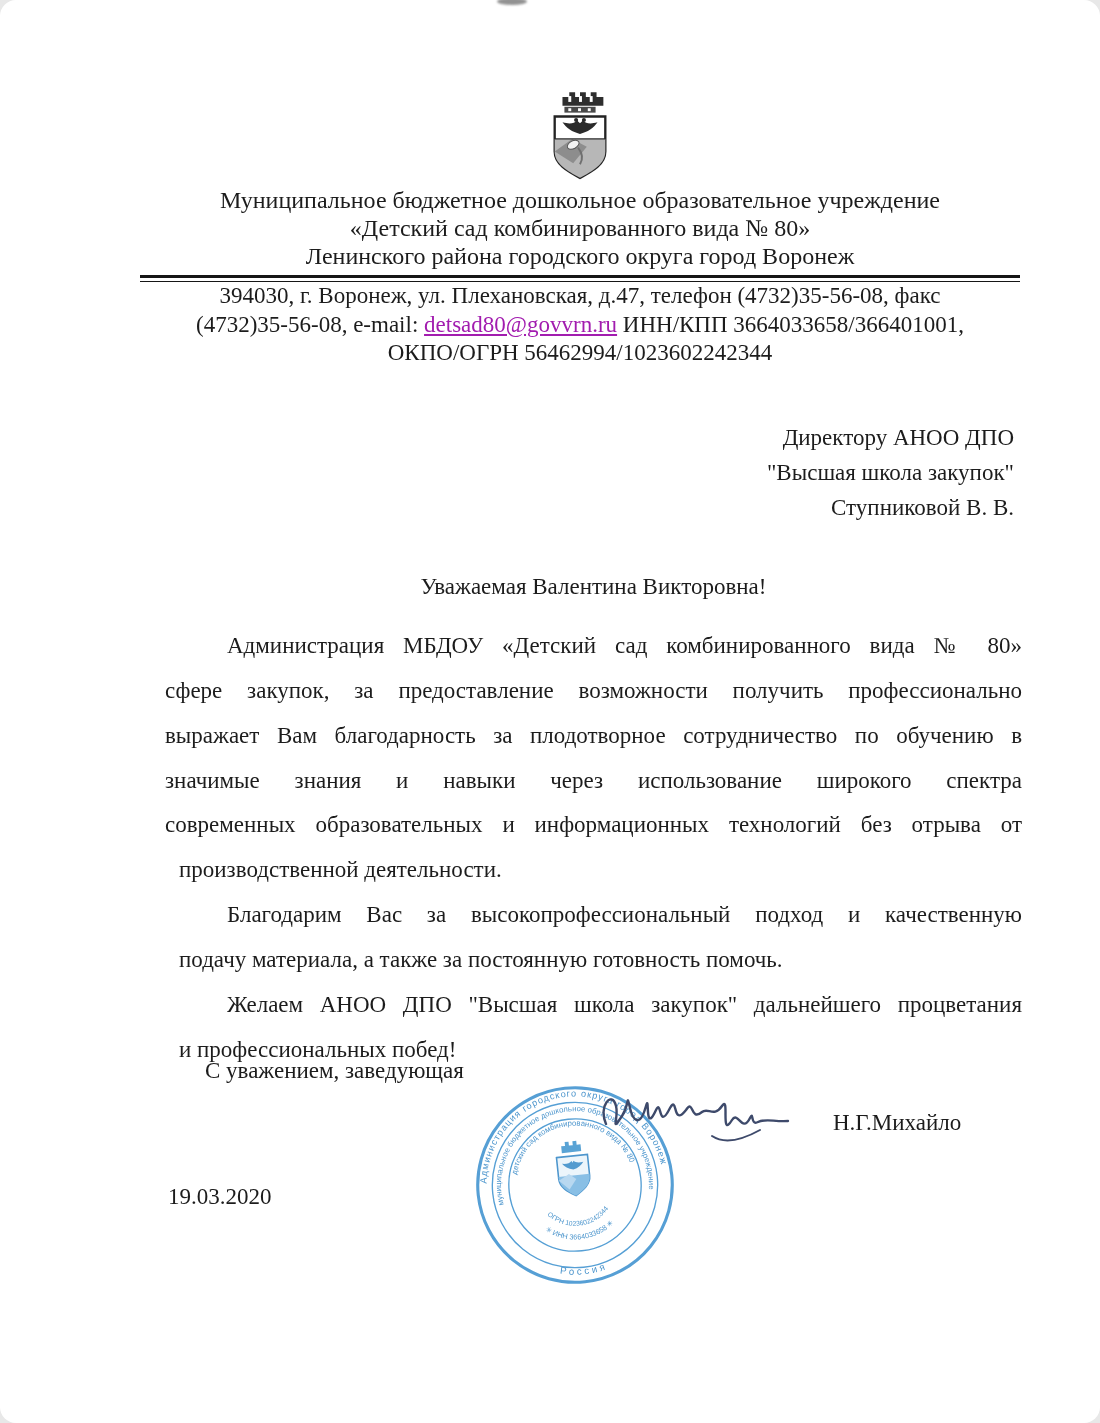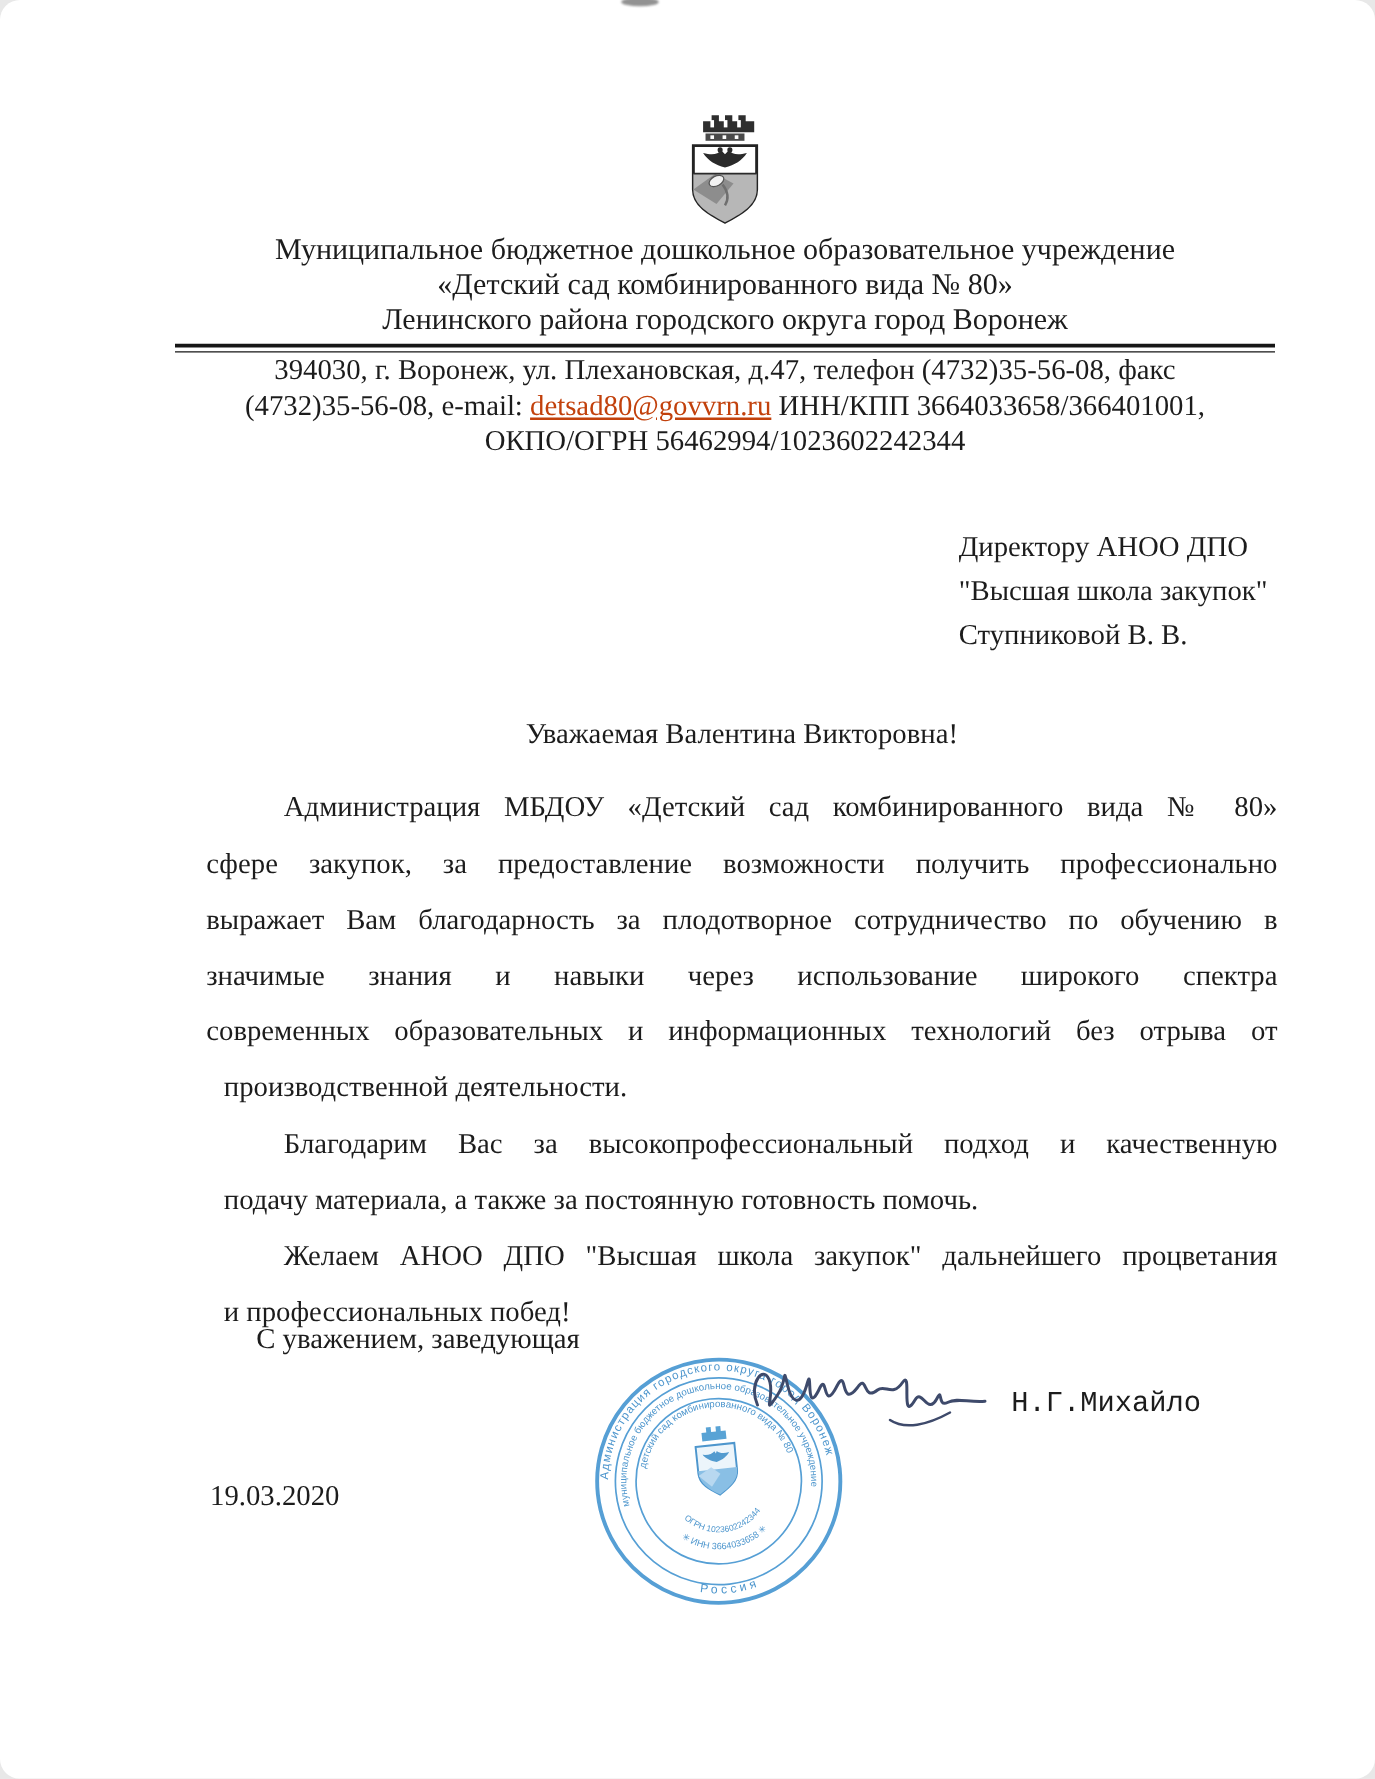--- a/index.html
+++ b/index.html
@@ -8,32 +8,32 @@
     margin:0 auto;overflow:hidden;
     font-family:"Liberation Serif","DejaVu Serif",serif;color:#1c1c1c;border-radius:16px;
   }
   .scan-smudge{position:absolute;left:497px;top:-2px;width:30px;height:7px;background:#3a3a3a;border-radius:50%;opacity:.55;filter:blur(1px);}
   
   .letterhead{position:absolute;left:140px;top:0;width:880px;text-align:center;}
   .emblem{display:block;margin:90px auto 4px auto;width:74px;height:92px;}
   .org-line{font-size:24px;line-height:28px;}
   .lh-rule{margin-top:5px;border-top:3px solid #161616;border-bottom:1px solid #161616;height:3px;}
   .addr-line{font-size:23px;line-height:28.5px;}
-  .email{text-decoration:underline;color:#c2410c;cursor:pointer;}
+  .email{text-decoration:underline;color:#a21caf;cursor:pointer;}
   
-  .recipient{position:absolute;right:86px;top:420px;font-size:23px;line-height:35px;}
+  .recipient{position:absolute;right:86px;top:420px;text-align:right;font-size:23px;line-height:35px;}
   
   .salutation{position:absolute;left:165px;top:574px;width:857px;text-align:center;font-size:23px;}
   .body-text{position:absolute;left:165px;top:624px;width:857px;font-size:23px;line-height:1.95;}
   .bl{text-align:justify;text-align-last:justify;}
   .bl.first{text-indent:62px;}
   .bl.last{text-align-last:left;margin-left:14px;}
   
   .sig-prefix{position:absolute;left:205px;top:1058px;font-size:23px;z-index:1;}
-  .sig-name{position:absolute;left:809px;top:1110px;font-size:23px;z-index:1;font-family:Liberation Mono, monospace;}
+  .sig-name{position:absolute;left:833px;top:1110px;font-size:23px;z-index:1;}
   .date-line{position:absolute;left:168px;top:1184px;font-size:23px;z-index:1;}
   .signature-svg{position:absolute;left:592px;top:1078px;width:210px;height:84px;z-index:3;}
   
   .stamp{
     position:absolute;left:468px;top:1078px;width:214px;height:214px;
     z-index:2;opacity:.88;mix-blend-mode:multiply;transform:rotate(-6deg);
   }
   .stamp text{font-family:"Liberation Sans","DejaVu Sans",sans-serif;}
 </style>
 </head>

